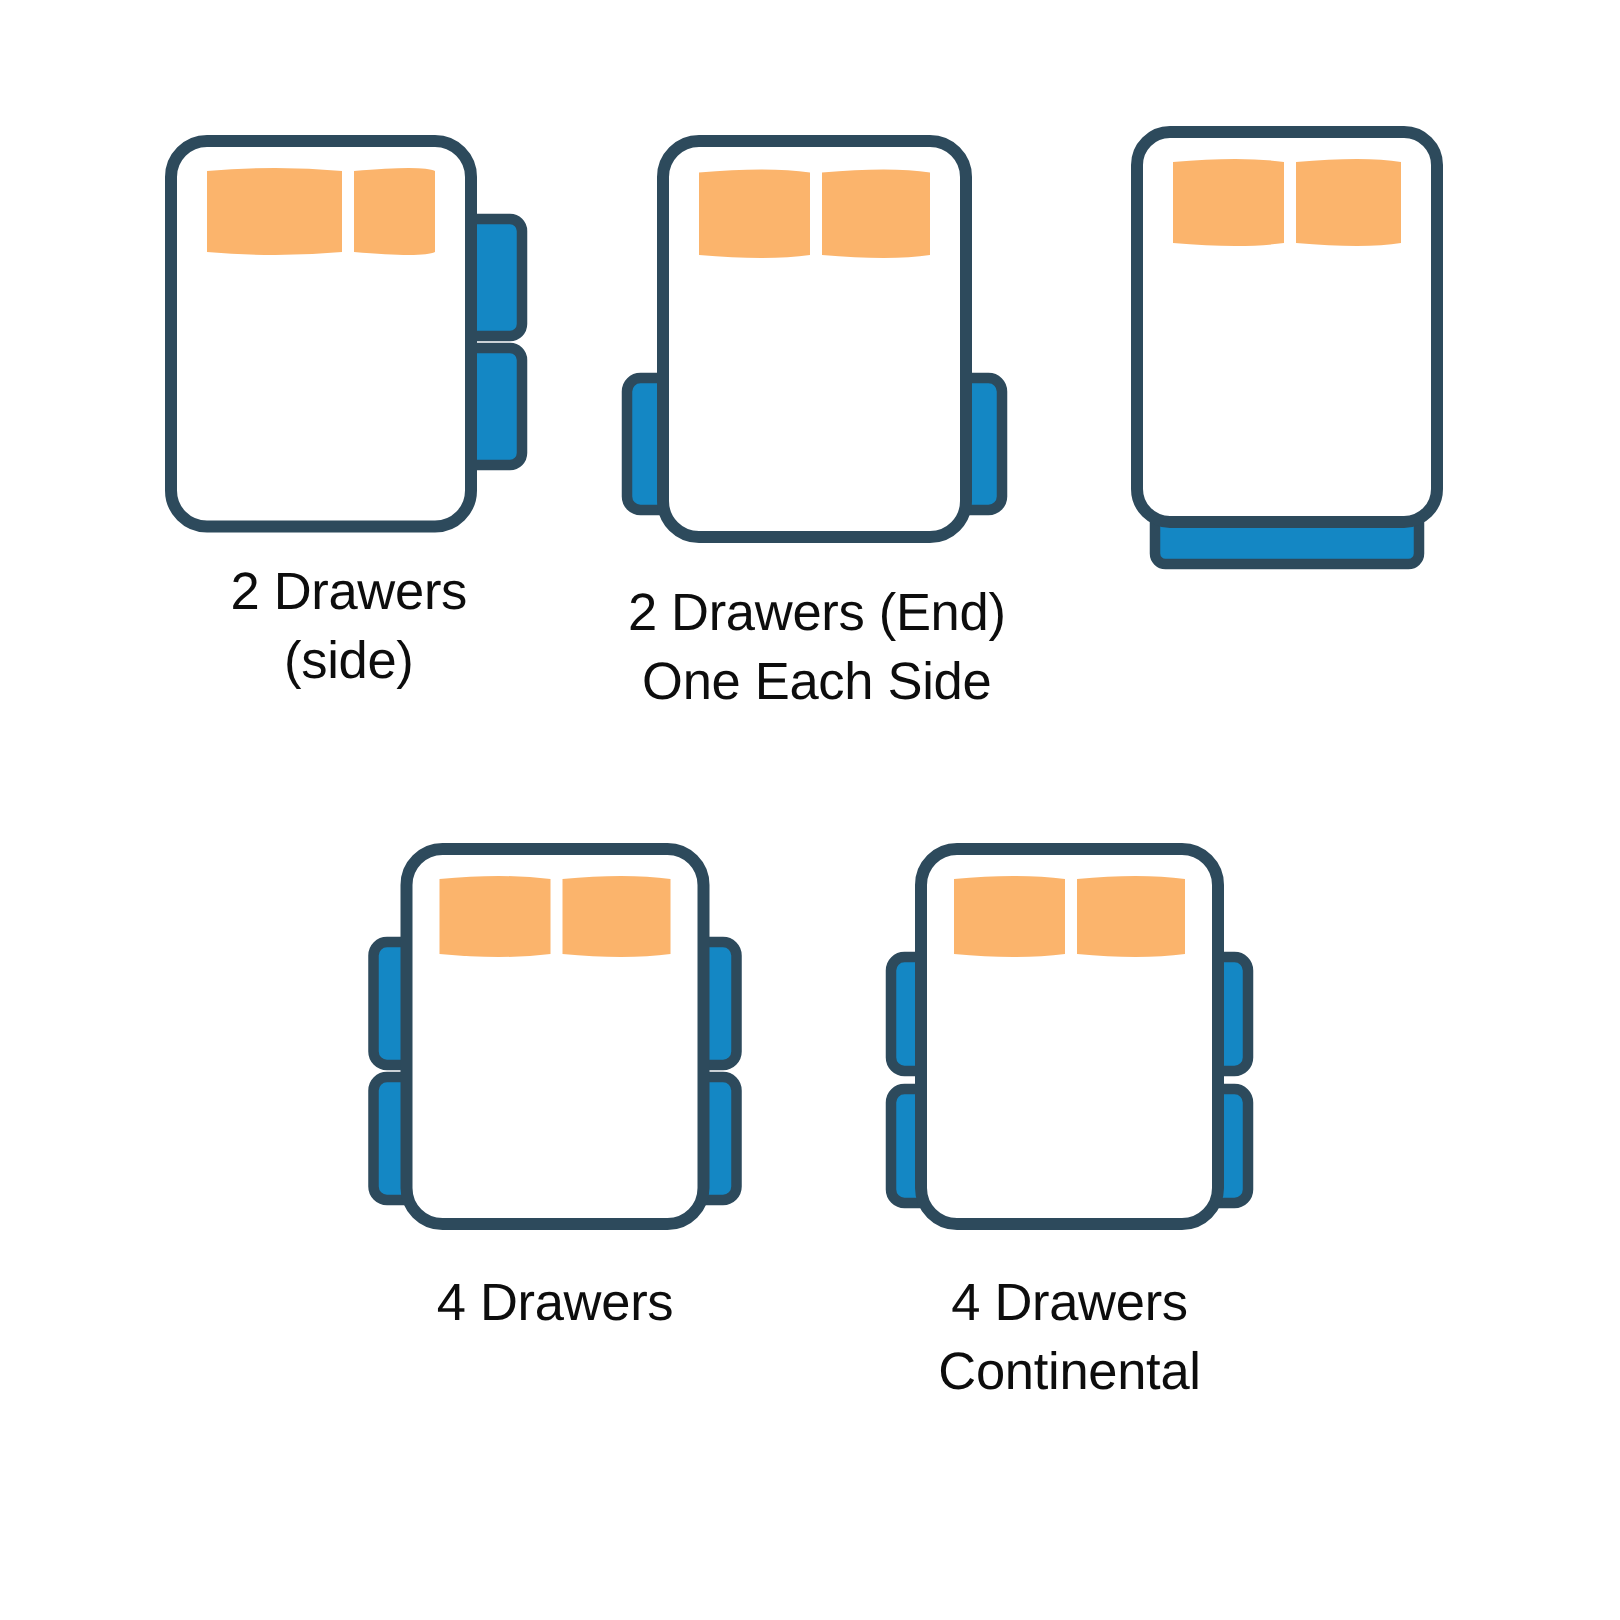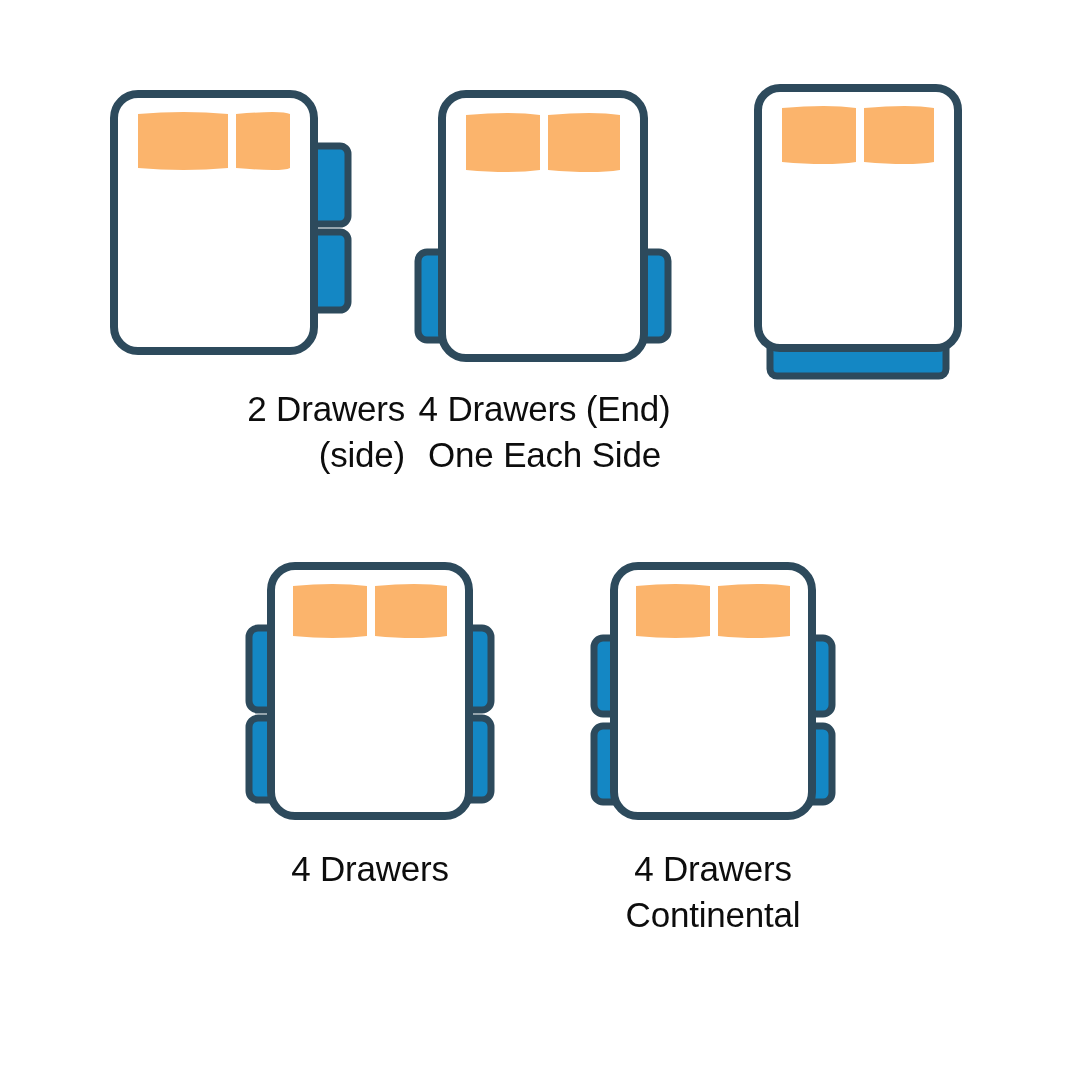--- a/index.html
+++ b/index.html
@@ -49,33 +49,33 @@
     <svg class="bed-figure" width="250" height="275" viewBox="0 0 250 275">
 
       <rect x="196" y="58" width="44" height="78" rx="8" ry="8" fill="#1487c4" stroke="#2d4a5c" stroke-width="7"></rect>
       <rect x="196" y="144" width="44" height="78" rx="8" ry="8" fill="#1487c4" stroke="#2d4a5c" stroke-width="7"></rect>
 
       <rect x="6" y="6" width="200" height="257" rx="24" ry="24" fill="#ffffff" stroke="#2d4a5c" stroke-width="8"></rect>
 
       <path d="M30 26 Q76 22 120 26 L120 80 Q76 84 30 80 Z" fill="#fbb46c"></path>
       <path d="M128 26 Q174 22 182 26 L182 80 Q174 84 128 80 Z" fill="#fbb46c"></path>
     </svg>
-    <div class="bed-caption" style="left:-48px; top:298px; width:345px;text-align:right;">2 Drawers
+    <div class="bed-caption" style="left:-48px; top:284px; width:345px;">2 Drawers
 (side)</div>
   </div>
 
   <div class="bed-cell" style="left:412px; top:88px;">
     <svg class="bed-figure" width="262" height="285" viewBox="0 0 262 285">
       <rect x="6" y="164" width="46" height="88" rx="9" ry="9" fill="#1487c4" stroke="#2d4a5c" stroke-width="7"></rect>
       <rect x="210" y="164" width="46" height="88" rx="9" ry="9" fill="#1487c4" stroke="#2d4a5c" stroke-width="7"></rect>
       <rect x="30" y="6" width="202" height="264" rx="24" ry="24" fill="#ffffff" stroke="#2d4a5c" stroke-width="8"></rect>
       <path d="M54 27 Q100 23 128 27 L128 82 Q100 86 54 82 Z" fill="#fbb46c"></path>
       <path d="M136 27 Q182 23 208 27 L208 82 Q182 86 136 82 Z" fill="#fbb46c"></path>
     </svg>
-    <div class="bed-caption" style="left:-40px; top:298px; width:345px;">4 Drawers (End)
+    <div class="bed-caption" style="left:-40px; top:298px; width:345px;">2 Drawers (End)
 One Each Side</div>
   </div>
 
   <div class="bed-cell" style="left:752px; top:82px;">
     <svg class="bed-figure" width="212" height="298" viewBox="0 0 212 298">
       <rect x="18" y="256" width="176" height="38" rx="7" ry="7" fill="#1487c4" stroke="#2d4a5c" stroke-width="7"></rect>
       <rect x="6" y="6" width="200" height="260" rx="22" ry="22" fill="#ffffff" stroke="#2d4a5c" stroke-width="8"></rect>
       <path d="M30 26 Q76 22 104 26 L104 80 Q76 84 30 80 Z" fill="#fbb46c"></path>
       <path d="M112 26 Q158 22 182 26 L182 80 Q158 84 112 80 Z" fill="#fbb46c"></path>
     </svg>

